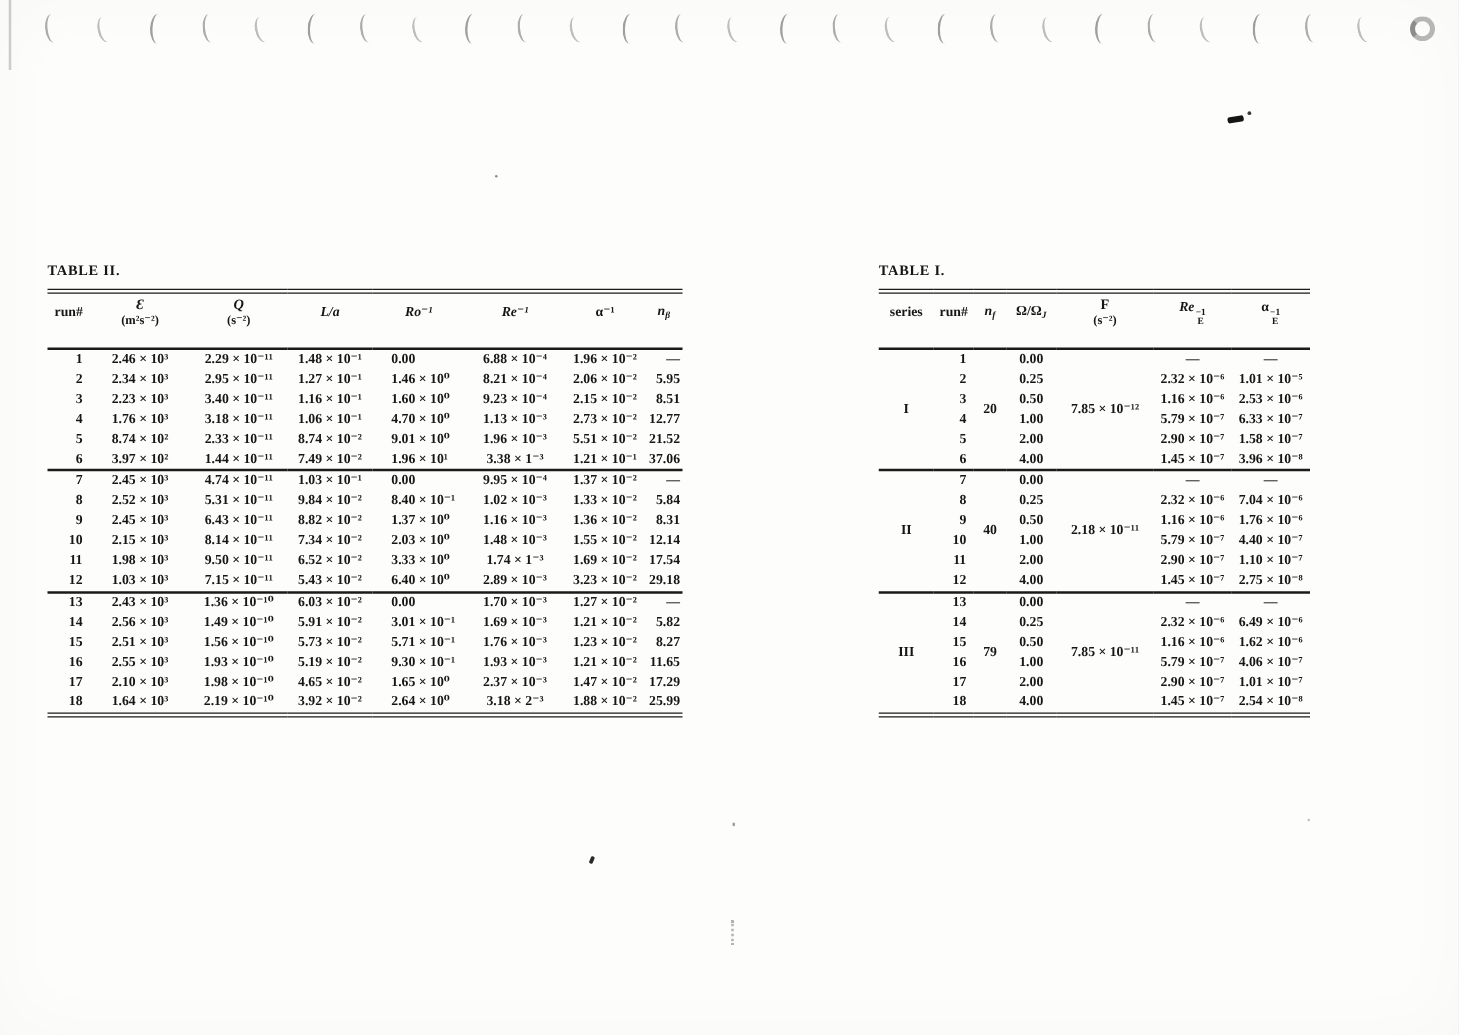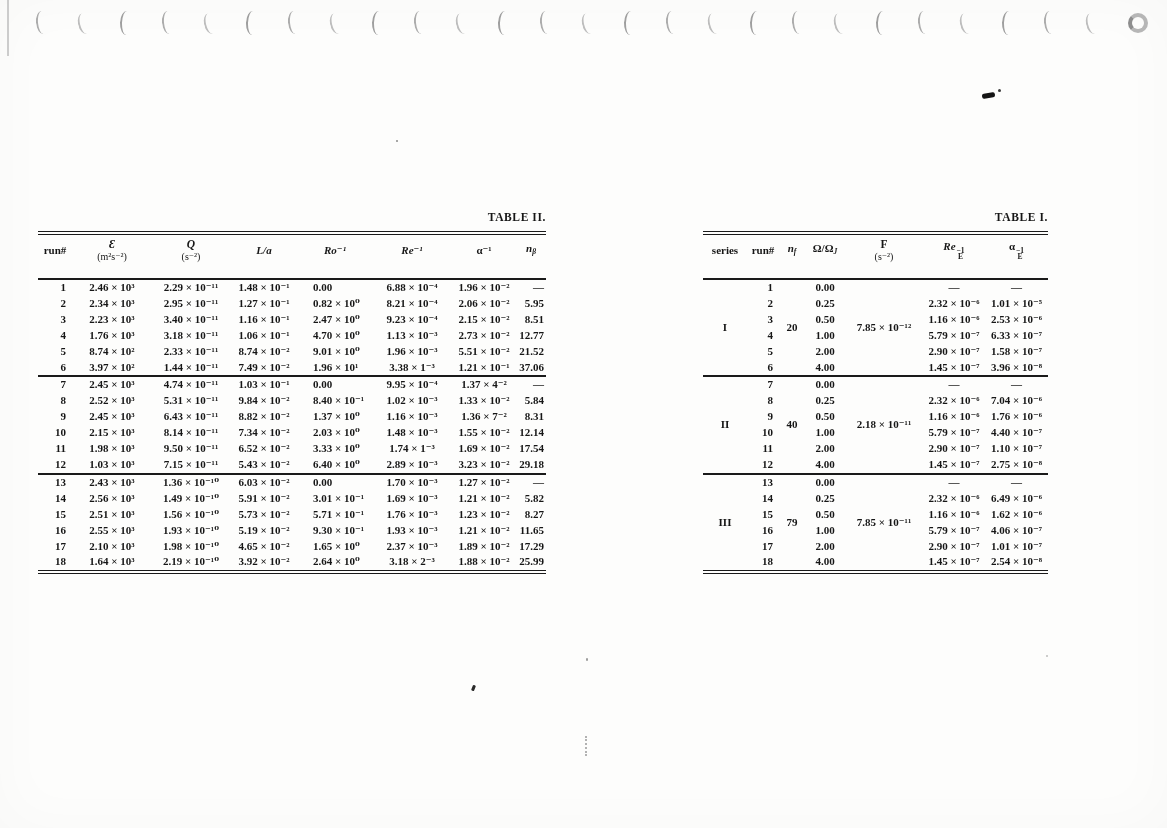--- a/index.html
+++ b/index.html
@@ -21,27 +21,27 @@
   
   .edge-left{position:absolute;left:7px;top:0;width:2px;height:56px;background:#cccccc;}
   .speck{position:absolute;background:#444;border-radius:1px;}
   .smudge{position:absolute;left:982px;top:93px;width:13px;height:5px;background:#151515;border-radius:2px;transform:rotate(-9deg);}
   .smudge-dot{position:absolute;left:998px;top:89px;width:3px;height:3px;background:#3a3a3a;border-radius:50%;}
   .dotline{position:absolute;left:585px;top:736px;width:0;height:20px;border-left:2px dotted #b2b2b2;}
   
   .tbl-wrap{position:absolute;}
   .tbl-II{left:38px;top:211px;width:508px;}
   .tbl-I{left:703px;top:211px;width:345px;}
-  .tbl-title{text-align:right;font-size:11.5px;line-height:12px;letter-spacing:0.6px;font-weight:600;margin-bottom:8px;}
+  .tbl-title{text-align:left;font-size:11.5px;line-height:12px;letter-spacing:0.6px;font-weight:600;margin-bottom:8px;}
   table{border-collapse:collapse;table-layout:fixed;width:100%;
         border-top:4px double #1a1a1a;border-bottom:4px double #1a1a1a;}
   thead th{border-bottom:2px solid #1a1a1a;font-size:11px;font-weight:600;
            padding:3px 0 16px 0;vertical-align:middle;line-height:13px;}
   thead .sym{font-size:11.5px;line-height:13px;font-weight:700;}
-  thead .unit{font-size:10px;line-height:11px;font-weight:400;}
+  thead .unit{font-size:10px;line-height:11px;font-weight:700;}
   tbody{border-top:2px solid #1a1a1a;}
   tbody:first-of-type{border-top:none;}
   td{font-size:11px;font-weight:600;height:15.9px;padding:0;line-height:15.9px;
      vertical-align:middle;white-space:nowrap;}
   .al-c{text-align:center;}
   .al-r{text-align:right;padding-right:6px;}
   .al-l{text-align:left;padding-left:15px;}
   .tbl-II td.al-r:last-child{padding-right:2px;}
   .it{font-style:italic;}
   sub{font-size:7.5px;vertical-align:-2px;}
@@ -133,31 +133,31 @@
             <td class="al-l">0.00</td>
             <td class="al-c">6.88 × 10⁻⁴</td>
             <td class="al-c">1.96 × 10⁻²</td>
             <td class="al-r">—</td>
           </tr>
           <tr>
             <td class="al-r">2</td>
             <td class="al-c">2.34 × 10³</td>
             <td class="al-c">2.95 × 10⁻¹¹</td>
             <td class="al-c">1.27 × 10⁻¹</td>
-            <td class="al-l">0.82 × 10⁰</td>
+            <td class="al-l">1.46 × 10⁰</td>
             <td class="al-c">8.21 × 10⁻⁴</td>
             <td class="al-c">2.06 × 10⁻²</td>
             <td class="al-r">5.95</td>
           </tr>
           <tr>
             <td class="al-r">3</td>
             <td class="al-c">2.23 × 10³</td>
             <td class="al-c">3.40 × 10⁻¹¹</td>
             <td class="al-c">1.16 × 10⁻¹</td>
-            <td class="al-l">2.47 × 10⁰</td>
+            <td class="al-l">1.60 × 10⁰</td>
             <td class="al-c">9.23 × 10⁻⁴</td>
             <td class="al-c">2.15 × 10⁻²</td>
             <td class="al-r">8.51</td>
           </tr>
           <tr>
             <td class="al-r">4</td>
             <td class="al-c">1.76 × 10³</td>
             <td class="al-c">3.18 × 10⁻¹¹</td>
             <td class="al-c">1.06 × 10⁻¹</td>
             <td class="al-l">4.70 × 10⁰</td>
@@ -187,41 +187,41 @@
           </tr>
         </tbody>
       <tbody>
           <tr>
             <td class="al-r">7</td>
             <td class="al-c">2.45 × 10³</td>
             <td class="al-c">4.74 × 10⁻¹¹</td>
             <td class="al-c">1.03 × 10⁻¹</td>
             <td class="al-l">0.00</td>
             <td class="al-c">9.95 × 10⁻⁴</td>
-            <td class="al-c">1.37 × 4⁻²</td>
+            <td class="al-c">1.37 × 10⁻²</td>
             <td class="al-r">—</td>
           </tr>
           <tr>
             <td class="al-r">8</td>
             <td class="al-c">2.52 × 10³</td>
             <td class="al-c">5.31 × 10⁻¹¹</td>
             <td class="al-c">9.84 × 10⁻²</td>
             <td class="al-l">8.40 × 10⁻¹</td>
             <td class="al-c">1.02 × 10⁻³</td>
             <td class="al-c">1.33 × 10⁻²</td>
             <td class="al-r">5.84</td>
           </tr>
           <tr>
             <td class="al-r">9</td>
             <td class="al-c">2.45 × 10³</td>
             <td class="al-c">6.43 × 10⁻¹¹</td>
             <td class="al-c">8.82 × 10⁻²</td>
             <td class="al-l">1.37 × 10⁰</td>
             <td class="al-c">1.16 × 10⁻³</td>
-            <td class="al-c">1.36 × 7⁻²</td>
+            <td class="al-c">1.36 × 10⁻²</td>
             <td class="al-r">8.31</td>
           </tr>
           <tr>
             <td class="al-r">10</td>
             <td class="al-c">2.15 × 10³</td>
             <td class="al-c">8.14 × 10⁻¹¹</td>
             <td class="al-c">7.34 × 10⁻²</td>
             <td class="al-l">2.03 × 10⁰</td>
             <td class="al-c">1.48 × 10⁻³</td>
             <td class="al-c">1.55 × 10⁻²</td>
@@ -289,21 +289,21 @@
             <td class="al-c">1.21 × 10⁻²</td>
             <td class="al-r">11.65</td>
           </tr>
           <tr>
             <td class="al-r">17</td>
             <td class="al-c">2.10 × 10³</td>
             <td class="al-c">1.98 × 10⁻¹⁰</td>
             <td class="al-c">4.65 × 10⁻²</td>
             <td class="al-l">1.65 × 10⁰</td>
             <td class="al-c">2.37 × 10⁻³</td>
-            <td class="al-c">1.89 × 10⁻²</td>
+            <td class="al-c">1.47 × 10⁻²</td>
             <td class="al-r">17.29</td>
           </tr>
           <tr>
             <td class="al-r">18</td>
             <td class="al-c">1.64 × 10³</td>
             <td class="al-c">2.19 × 10⁻¹⁰</td>
             <td class="al-c">3.92 × 10⁻²</td>
             <td class="al-l">2.64 × 10⁰</td>
             <td class="al-c">3.18 × 2⁻³</td>
             <td class="al-c">1.88 × 10⁻²</td>

